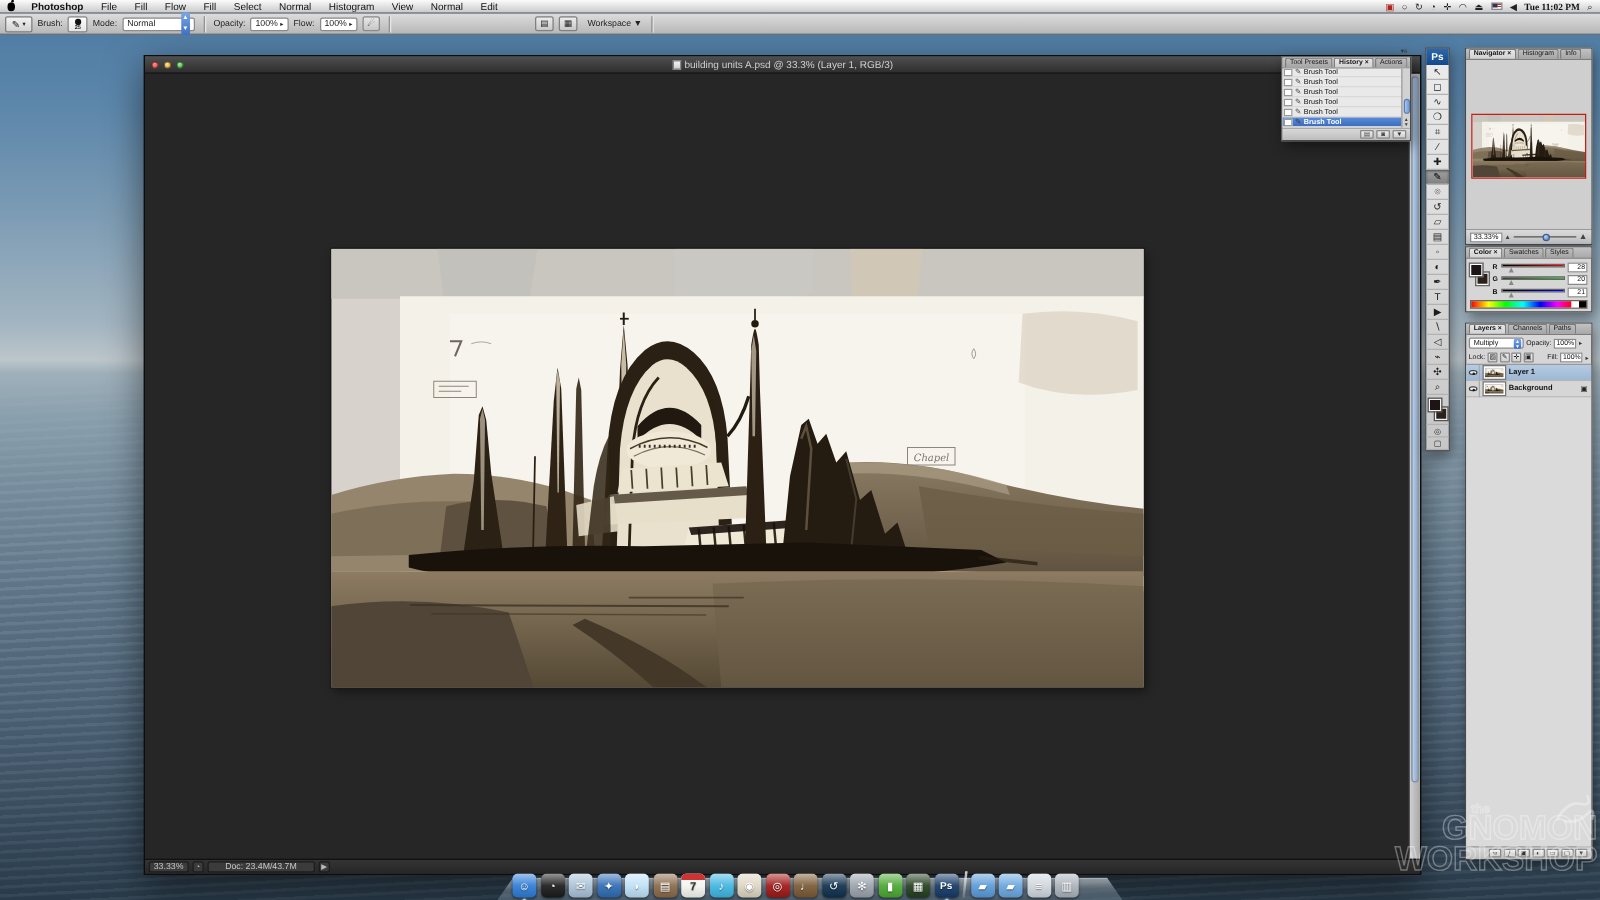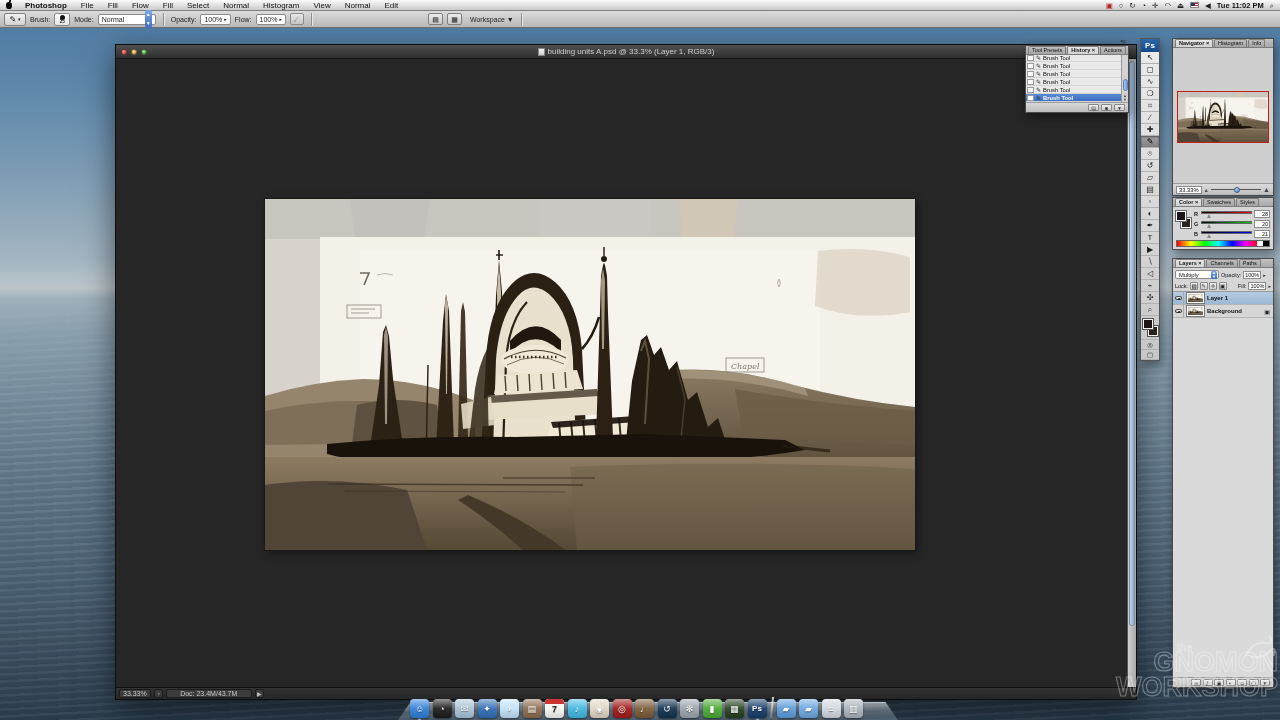--- a/index.html
+++ b/index.html
@@ -20,21 +20,21 @@
     display:flex; align-items:center; font-size:8px; color:#111; }
   .applewrap { width:18px; display:flex; justify-content:center; }
   .apple { width:6px; height:7px; background:#000; border-radius:45% 45% 48% 48%; position:relative; }
   .apple::after { content:""; position:absolute; top:-2px; left:3px; width:2px; height:2px; background:#000; border-radius:50% 0; }
   .menuitem { padding:0 7px; line-height:11px; white-space:nowrap; }
   .menuitem.bold { font-weight:bold; }
   #menustatus { margin-left:auto; display:flex; align-items:center; gap:6px; padding-right:6px; font-size:7.5px; }
   .sicon { font-size:7.5px; color:#222; line-height:11px; }
   .sicon.flagicon { width:9px; height:6px; background:linear-gradient(#b33 0 1px,#fff 1px 2px,#b33 2px 3px,#fff 3px 4px,#b33 4px 5px,#fff 5px 6px); border:0.5px solid #888; position:relative; }
   .sicon.flagicon::after { content:""; position:absolute; left:0; top:0; width:4px; height:3px; background:#335; }
-  #clock { font-weight:bold; font-size:7.5px; }
+  #clock { font-weight:bold; font-size:7.5px;font-family:Liberation Serif, serif; }
 
   
   #optionsbar { position:absolute; left:0; top:11px; width:1280px; height:17px; z-index:40;
     background:linear-gradient(#dcdcdc,#b7b7b7); border-bottom:1px solid #707070;
     display:flex; align-items:center; gap:4px; font-size:7px; color:#222; padding:0 4px; }
   .obox { background:#fff; border:1px solid #8a8a8a; border-radius:2px; height:11px; display:flex; align-items:center; padding:0 3px; gap:2px; }
   .obox .stepper { color:#fff; background:linear-gradient(#7aa7e8,#3f6fc4); border-radius:2px; font-size:5px; padding:0 1px; line-height:9px; }
   .olabel { white-space:nowrap; }
   .osep { width:1px; height:13px; background:#909090; box-shadow:1px 0 0 #e8e8e8; margin:0 3px; }
   .toolpreset { width:22px; height:13px; background:linear-gradient(#f2f2f2,#d2d2d2); border:1px solid #808080; border-radius:2px; display:flex; align-items:center; justify-content:center; gap:2px; font-size:8px; }

